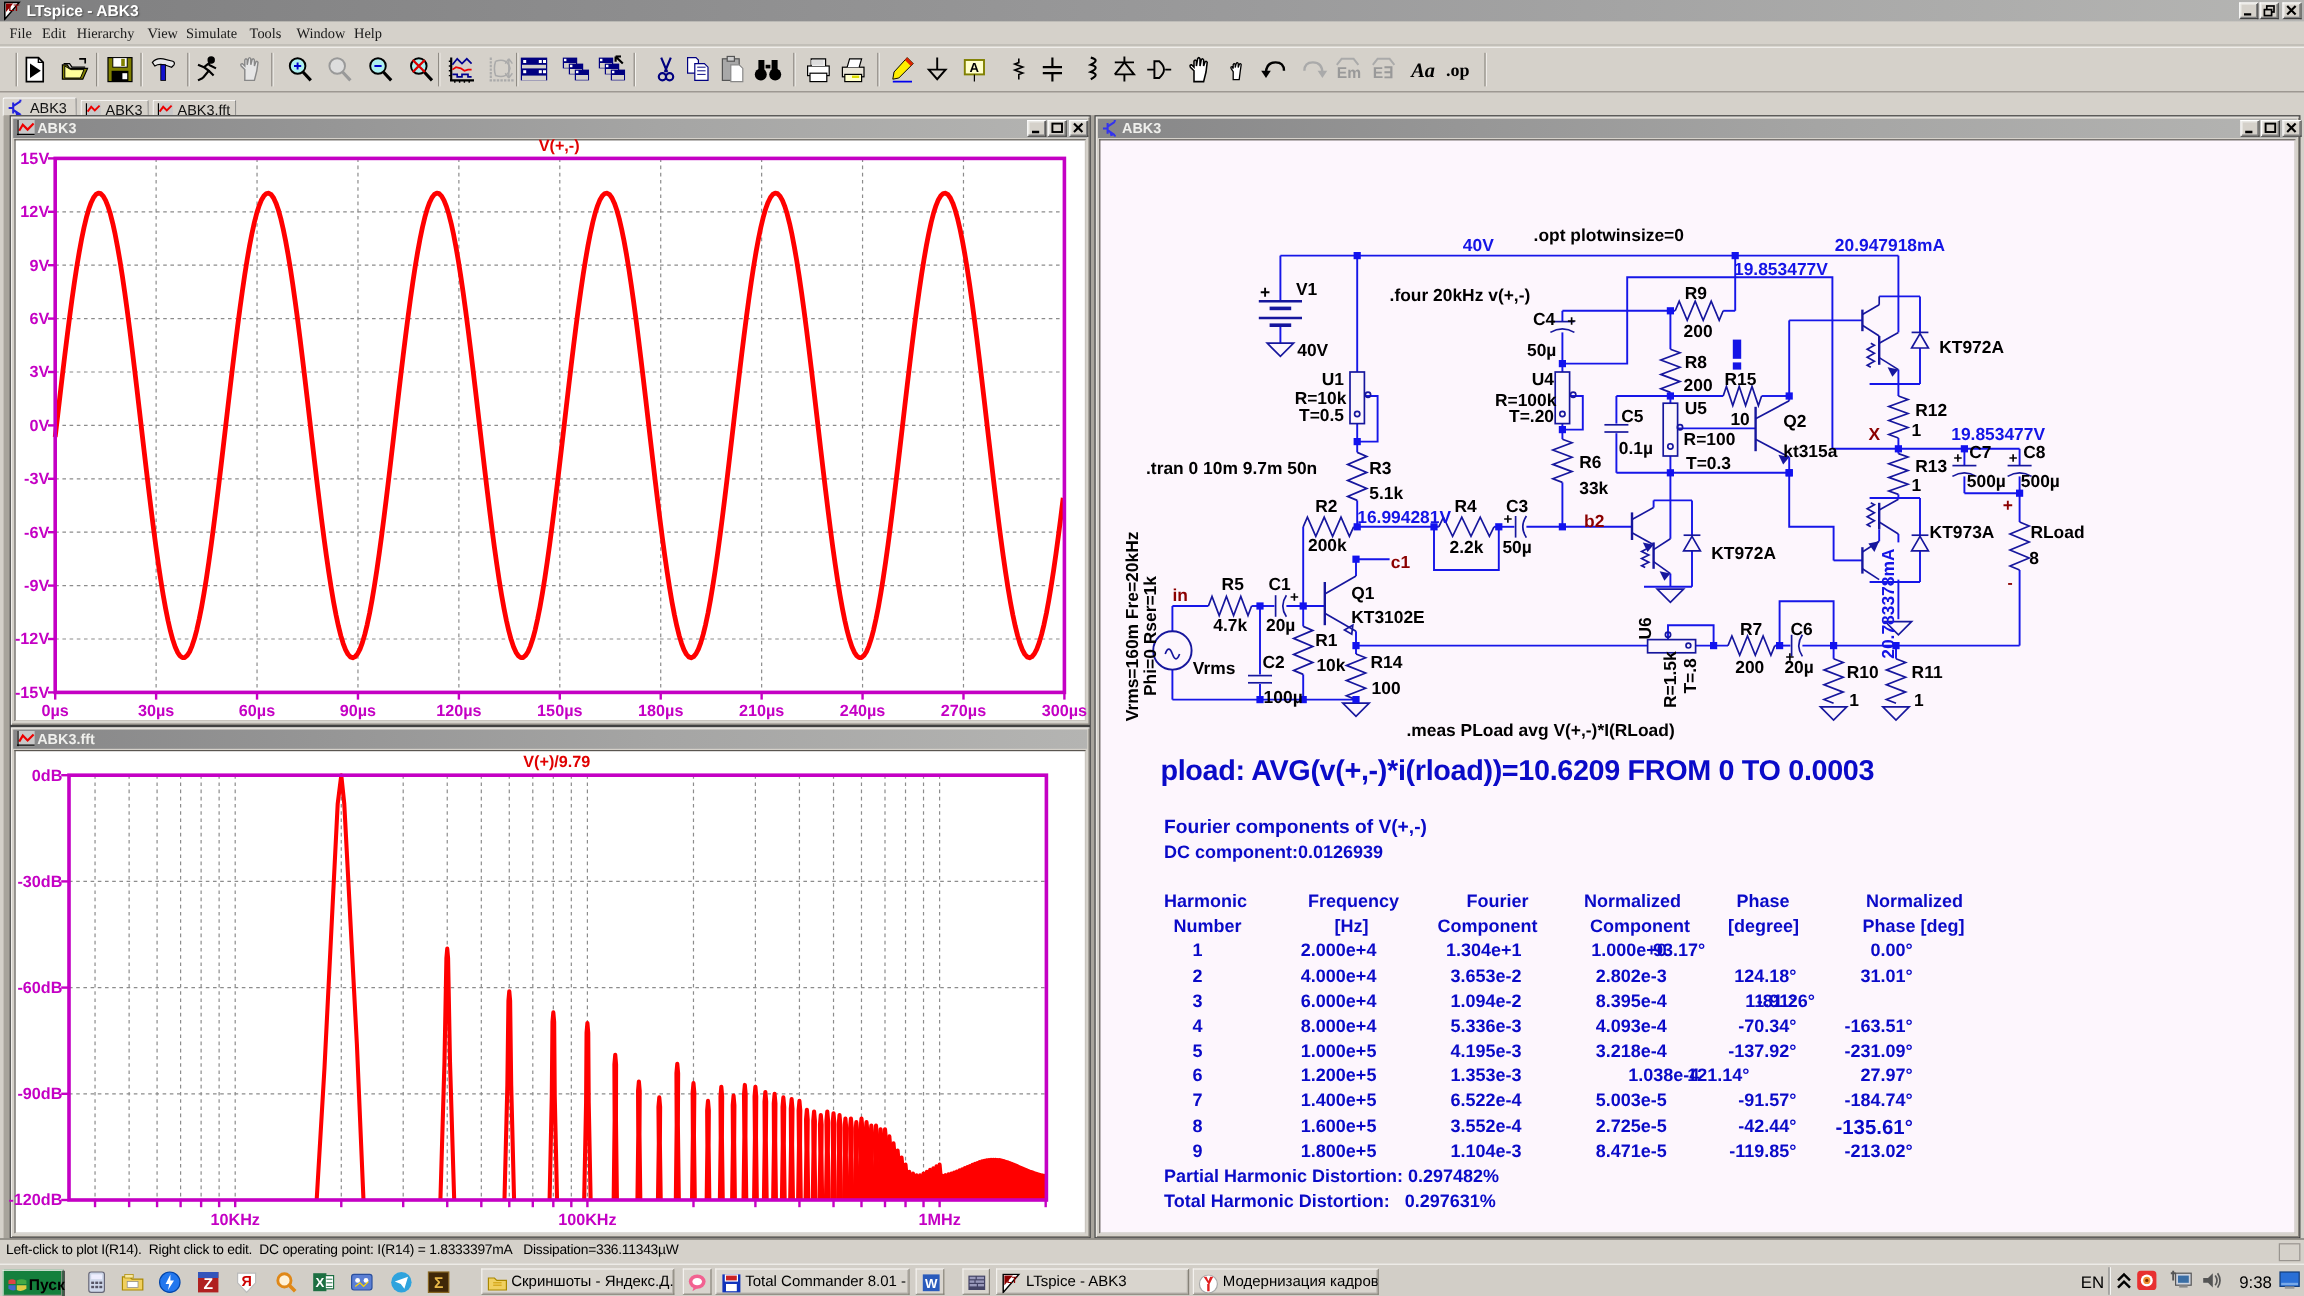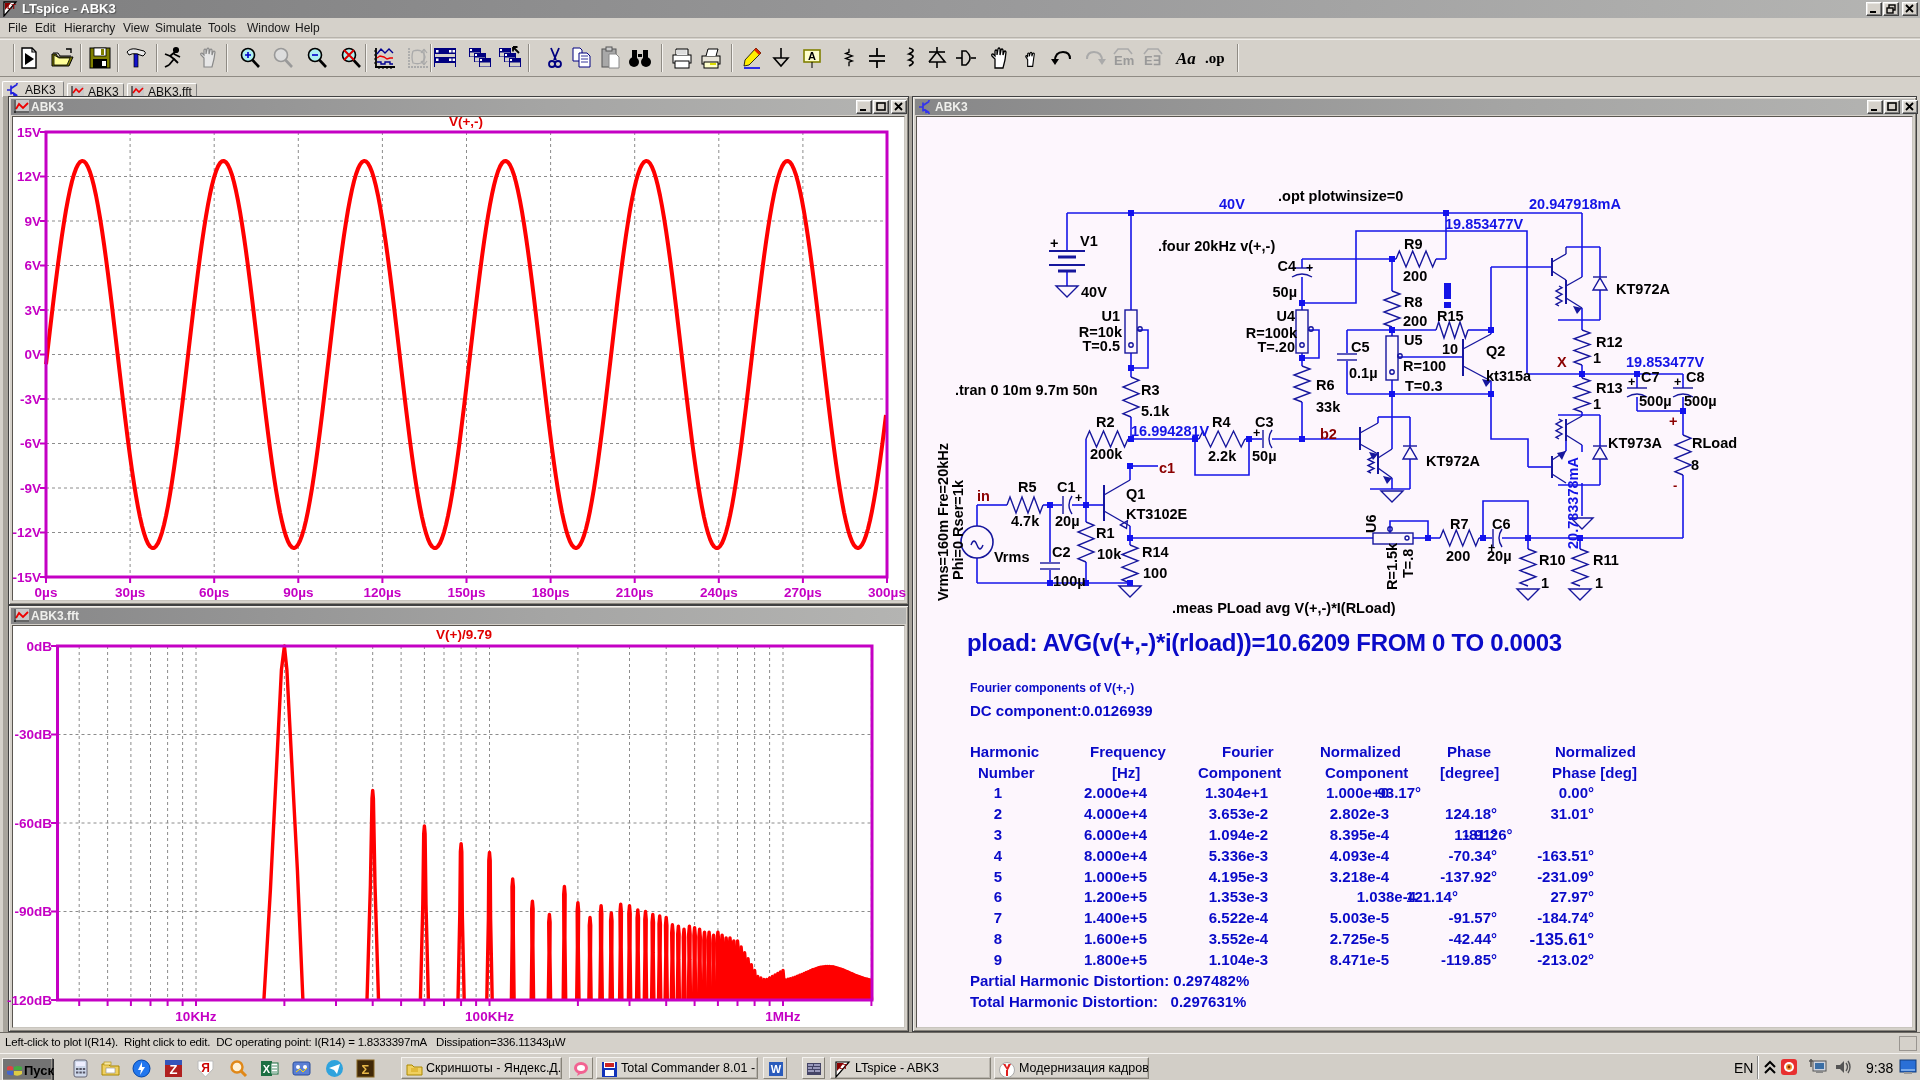--- a/index.html
+++ b/index.html
@@ -5,21 +5,21 @@
 body { font-family:"Liberation Sans",sans-serif; background:#d5d1ca; position:relative; }
 #titlebar { position:absolute; left:0; top:0; width:1920px; height:18px;
   background:linear-gradient(90deg,#7f7f80 0%,#9b9b9c 55%,#b5b5b3 100%);
   color:#ffffff; font-weight:bold; font-size:13px; }
 #titlebar .txt { position:absolute; left:22px; top:1px; text-shadow:1px 1px 1px #555; }
 .cbtn { position:absolute; top:2px; width:16px; height:14px; background:#d5d1ca;
   border:1px solid; border-color:#ffffff #404040 #404040 #ffffff;
   box-shadow:inset -1px -1px 0 #808080, inset 1px 1px 0 #e8e6e2; }
 #menubar { position:absolute; left:0; top:18px; width:1920px; height:20px; background:#d5d1ca;
   font-size:12px; color:#1a1a1a; border-bottom:1px solid #b7b3ac; }
-#menubar span { position:absolute; top:3px; }
+#menubar span { position:absolute; top:3px;font-family:Liberation Serif, serif; }
 #toolbar { position:absolute; left:0; top:39px; width:1920px; height:38px; background:#d5d1ca;
   border-top:1px solid #efedea; border-bottom:1px solid #8f8b84; }
 #tabbar { position:absolute; left:0; top:78px; width:1920px; height:18px; background:#d5d1ca; }
 .tab { position:absolute; height:14px; top:5px; background:#d5d1ca; border:1px solid #808080;
   border-bottom:none; border-top-color:#ffffff; border-left-color:#ffffff;
   border-radius:2px 2px 0 0; font-size:12px; color:#111; }
 #mdi { position:absolute; left:3px; top:96px; width:1914px; height:936px; background:#a8a49c; }
 .child { position:absolute; background:#d5d1ca; border:1px solid #404040;
   box-shadow:inset 1px 1px 0 #f0eeea, inset -1px -1px 0 #8a867e; }
 .ctitle { position:absolute; left:2px; top:2px; right:2px; height:16px;
@@ -947,21 +947,21 @@
 <text x="1578" y="549" class="net" transform="rotate(-90 1578 549)">20.783378mA</text>
 <text x="977" y="501" class="nd">in</text>
 <text x="1159" y="473" class="nd">c1</text>
 <text x="1320" y="439" class="nd">b2</text>
 <text x="1557" y="367" class="nd">X</text>
 <text x="1669" y="426" class="nd">+</text>
 <text x="1673" y="490" class="nd" font-size="13">-</text>
 </g>
 </svg>
 <div class="blue" style="left:967px;top:629px;font-size:24px;letter-spacing:-0.3px">pload: AVG(v(+,-)*i(rload))=10.6209 FROM 0 TO 0.0003</div>
-<div class="blue" style="left:970px;top:681px;font-size:12px">Fourier components of V(+,-)</div>
+<div class="blue" style="left:970px;top:681px;font-size:16px">Fourier components of V(+,-)</div>
 <div class="blue" style="left:970px;top:702px;font-size:15px">DC component:0.0126939</div>
 <div class="blue" style="left:970px;top:743px;font-size:15px">Harmonic</div>
 <div class="blue" style="left:1090px;top:743px;font-size:15px">Frequency</div>
 <div class="blue" style="left:1222px;top:743px;font-size:15px">Fourier</div>
 <div class="blue" style="left:1320px;top:743px;font-size:15px">Normalized</div>
 <div class="blue" style="left:1447px;top:743px;font-size:15px">Phase</div>
 <div class="blue" style="left:1555px;top:743px;font-size:15px">Normalized</div>
 <div class="blue" style="left:978px;top:764px;font-size:15px">Number</div>
 <div class="blue" style="left:1112px;top:764px;font-size:15px">[Hz]</div>
 <div class="blue" style="left:1198px;top:764px;font-size:15px">Component</div>
@@ -1022,21 +1022,21 @@
 <div class="blue" style="left:1259px;top:951px;width:130px;text-align:right;font-size:15px">8.471e-5</div>
 <div class="blue" style="left:1367px;top:951px;width:130px;text-align:right;font-size:15px">-119.85°</div>
 <div class="blue" style="left:1464px;top:951px;width:130px;text-align:right;font-size:15px">-213.02°</div>
 <div class="blue" style="left:970px;top:972px;font-size:15px">Partial Harmonic Distortion: 0.297482%</div>
 <div class="blue" style="left:970px;top:993px;font-size:15px">Total Harmonic Distortion:&nbsp;&nbsp; 0.297631%</div>
 <div id="statusbar">
     <span style="position:absolute;left:5px;top:3px">Left-click to plot I(R14).&nbsp; Right click to edit.&nbsp; DC operating point: I(R14) = 1.8333397mA&nbsp;&nbsp; Dissipation=336.11343µW</span>
 <div style="position:absolute;right:3px;top:3px;width:18px;height:15px;border:1px solid #999590;background:#d5d1ca"></div>
   </div>
 <div id="taskbar">
-    <div style="position:absolute;left:2px;top:4px;width:51px;height:23px;background:#737373;border:1px solid;border-color:#f4f2ef #555 #555 #f4f2ef;box-shadow:inset -1px -1px 0 #9a968f,1px 1px 0 #333">
+    <div style="position:absolute;left:2px;top:4px;width:51px;height:23px;background:#15803d;border:1px solid;border-color:#f4f2ef #555 #555 #f4f2ef;box-shadow:inset -1px -1px 0 #9a968f,1px 1px 0 #333">
       <svg style="position:absolute;left:3px;top:3px" width="17" height="17" viewBox="0 0 17 17">
         <path d="M1,5 Q4,3 7,5 L7,8 L1,8 Z" fill="#d44"></path>
         <path d="M8,5 Q12,3 16,5 L16,8 L8,8 Z" fill="#4a4"></path>
         <path d="M1,9 L7,9 L7,13 Q4,14 1,12 Z" fill="#46c"></path>
         <path d="M8,9 L16,9 L16,12 Q12,15 8,13 Z" fill="#dc4"></path>
       </svg>
       <span style="position:absolute;left:21px;top:4px;font-weight:bold;font-size:13px">Пуск</span>
     </div>
 <svg style="position:absolute;left:71px;top:5px" width="19" height="19" viewBox="0 0 19 19">
       <rect x="3" y="1" width="13" height="17" rx="2" fill="#cfd8ea" stroke="#667"></rect>

